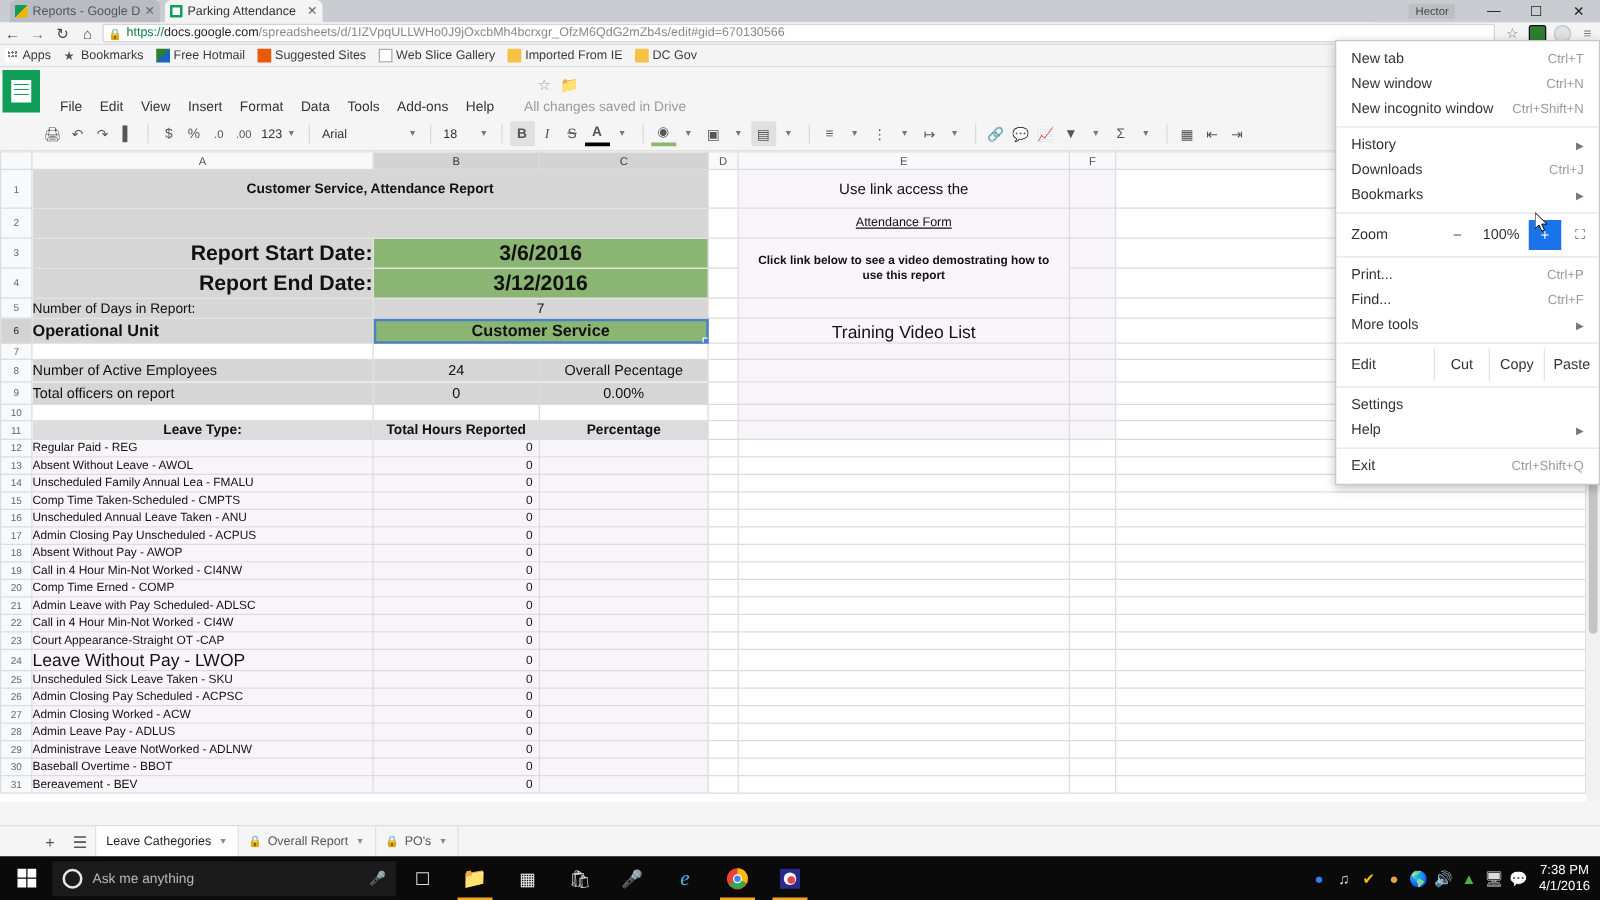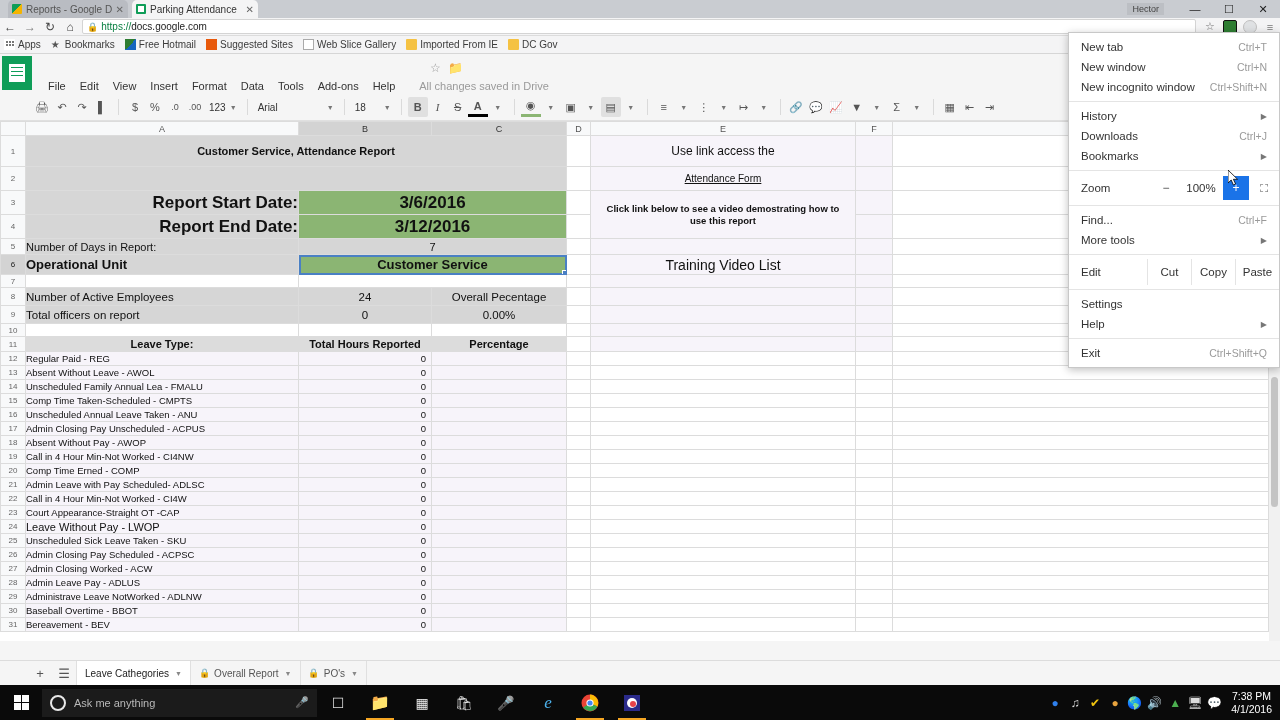--- a/index.html
+++ b/index.html
@@ -258,20 +258,21 @@
 
   <div class="chrome-toolbar">
     <span class="nav-btn enabled">←</span>
     <span class="nav-btn">→</span>
     <span class="nav-btn enabled">↻</span>
     <span class="nav-btn enabled">⌂</span>
     <div class="omnibox">
       <span class="lock">🔒</span>
       <span class="url-scheme">https://</span>
         <span class="url-host">docs.google.com</span>
+        <span class="url-path">/spreadsheets/d/1IZVpqULLWHo0J9jOxcbMh4bcrxgr_OfzM6QdG2mZb4s/edit#gid=670130566</span>
     </div>
     <span class="tb-icon">☆</span>
     <span class="ext-icon ext-green"></span>
     <span class="ext-icon ext-gray"></span>
     <span class="tb-icon">≡</span>
   </div>
 
   <div class="bookmarks-bar">
     <span class="bm">
       <span class="bmi bmi-apps"></span>
@@ -636,21 +637,21 @@
               <td class="cell lav" style="font-size:9.5px">Court Appearance-Straight OT -CAP</td>
               <td class="cell lav rgt" style="font-size:9.5px;padding-right:5px">0</td>
               <td class="cell lav"></td>
               <td class="cell empty"></td>
               <td class="cell empty"></td>
               <td class="cell empty"></td>
               <td class="cell empty"></td>
             </tr>
             <tr style="height: 14px;">
               <td class="rowhead">24</td>
-              <td class="cell lav" style="font-size:11px">Leave Without Pay - LWOP</td>
+              <td class="cell lav" style="font-size:14px">Leave Without Pay - LWOP</td>
               <td class="cell lav rgt" style="font-size:9.5px;padding-right:5px">0</td>
               <td class="cell lav"></td>
               <td class="cell empty"></td>
               <td class="cell empty"></td>
               <td class="cell empty"></td>
               <td class="cell empty"></td>
             </tr>
             <tr style="height: 14px;">
               <td class="rowhead">25</td>
               <td class="cell lav" style="font-size:9.5px">Unscheduled  Sick Leave Taken - SKU</td>
@@ -777,20 +778,24 @@
     </div>
     <div class="cm-sep"></div>
     <div class="cm-zoom">
       <span class="lbl">Zoom</span>
       <span class="zbtn">−</span>
       <span class="zval">100%</span>
       <span class="zbtn hl">+</span>
       <span class="zfull">⛶</span>
     </div>
     <div class="cm-sep"></div>
+    <div class="cm-item">
+      <span class="lbl">Print...</span>
+      <span class="acc">Ctrl+P</span>
+    </div>
     <div class="cm-item">
       <span class="lbl">Find...</span>
       <span class="acc">Ctrl+F</span>
     </div>
     <div class="cm-item">
       <span class="lbl">More tools</span>
       <span class="arrow">▶</span>
     </div>
     <div class="cm-sep"></div>
     <div class="cm-edit">

